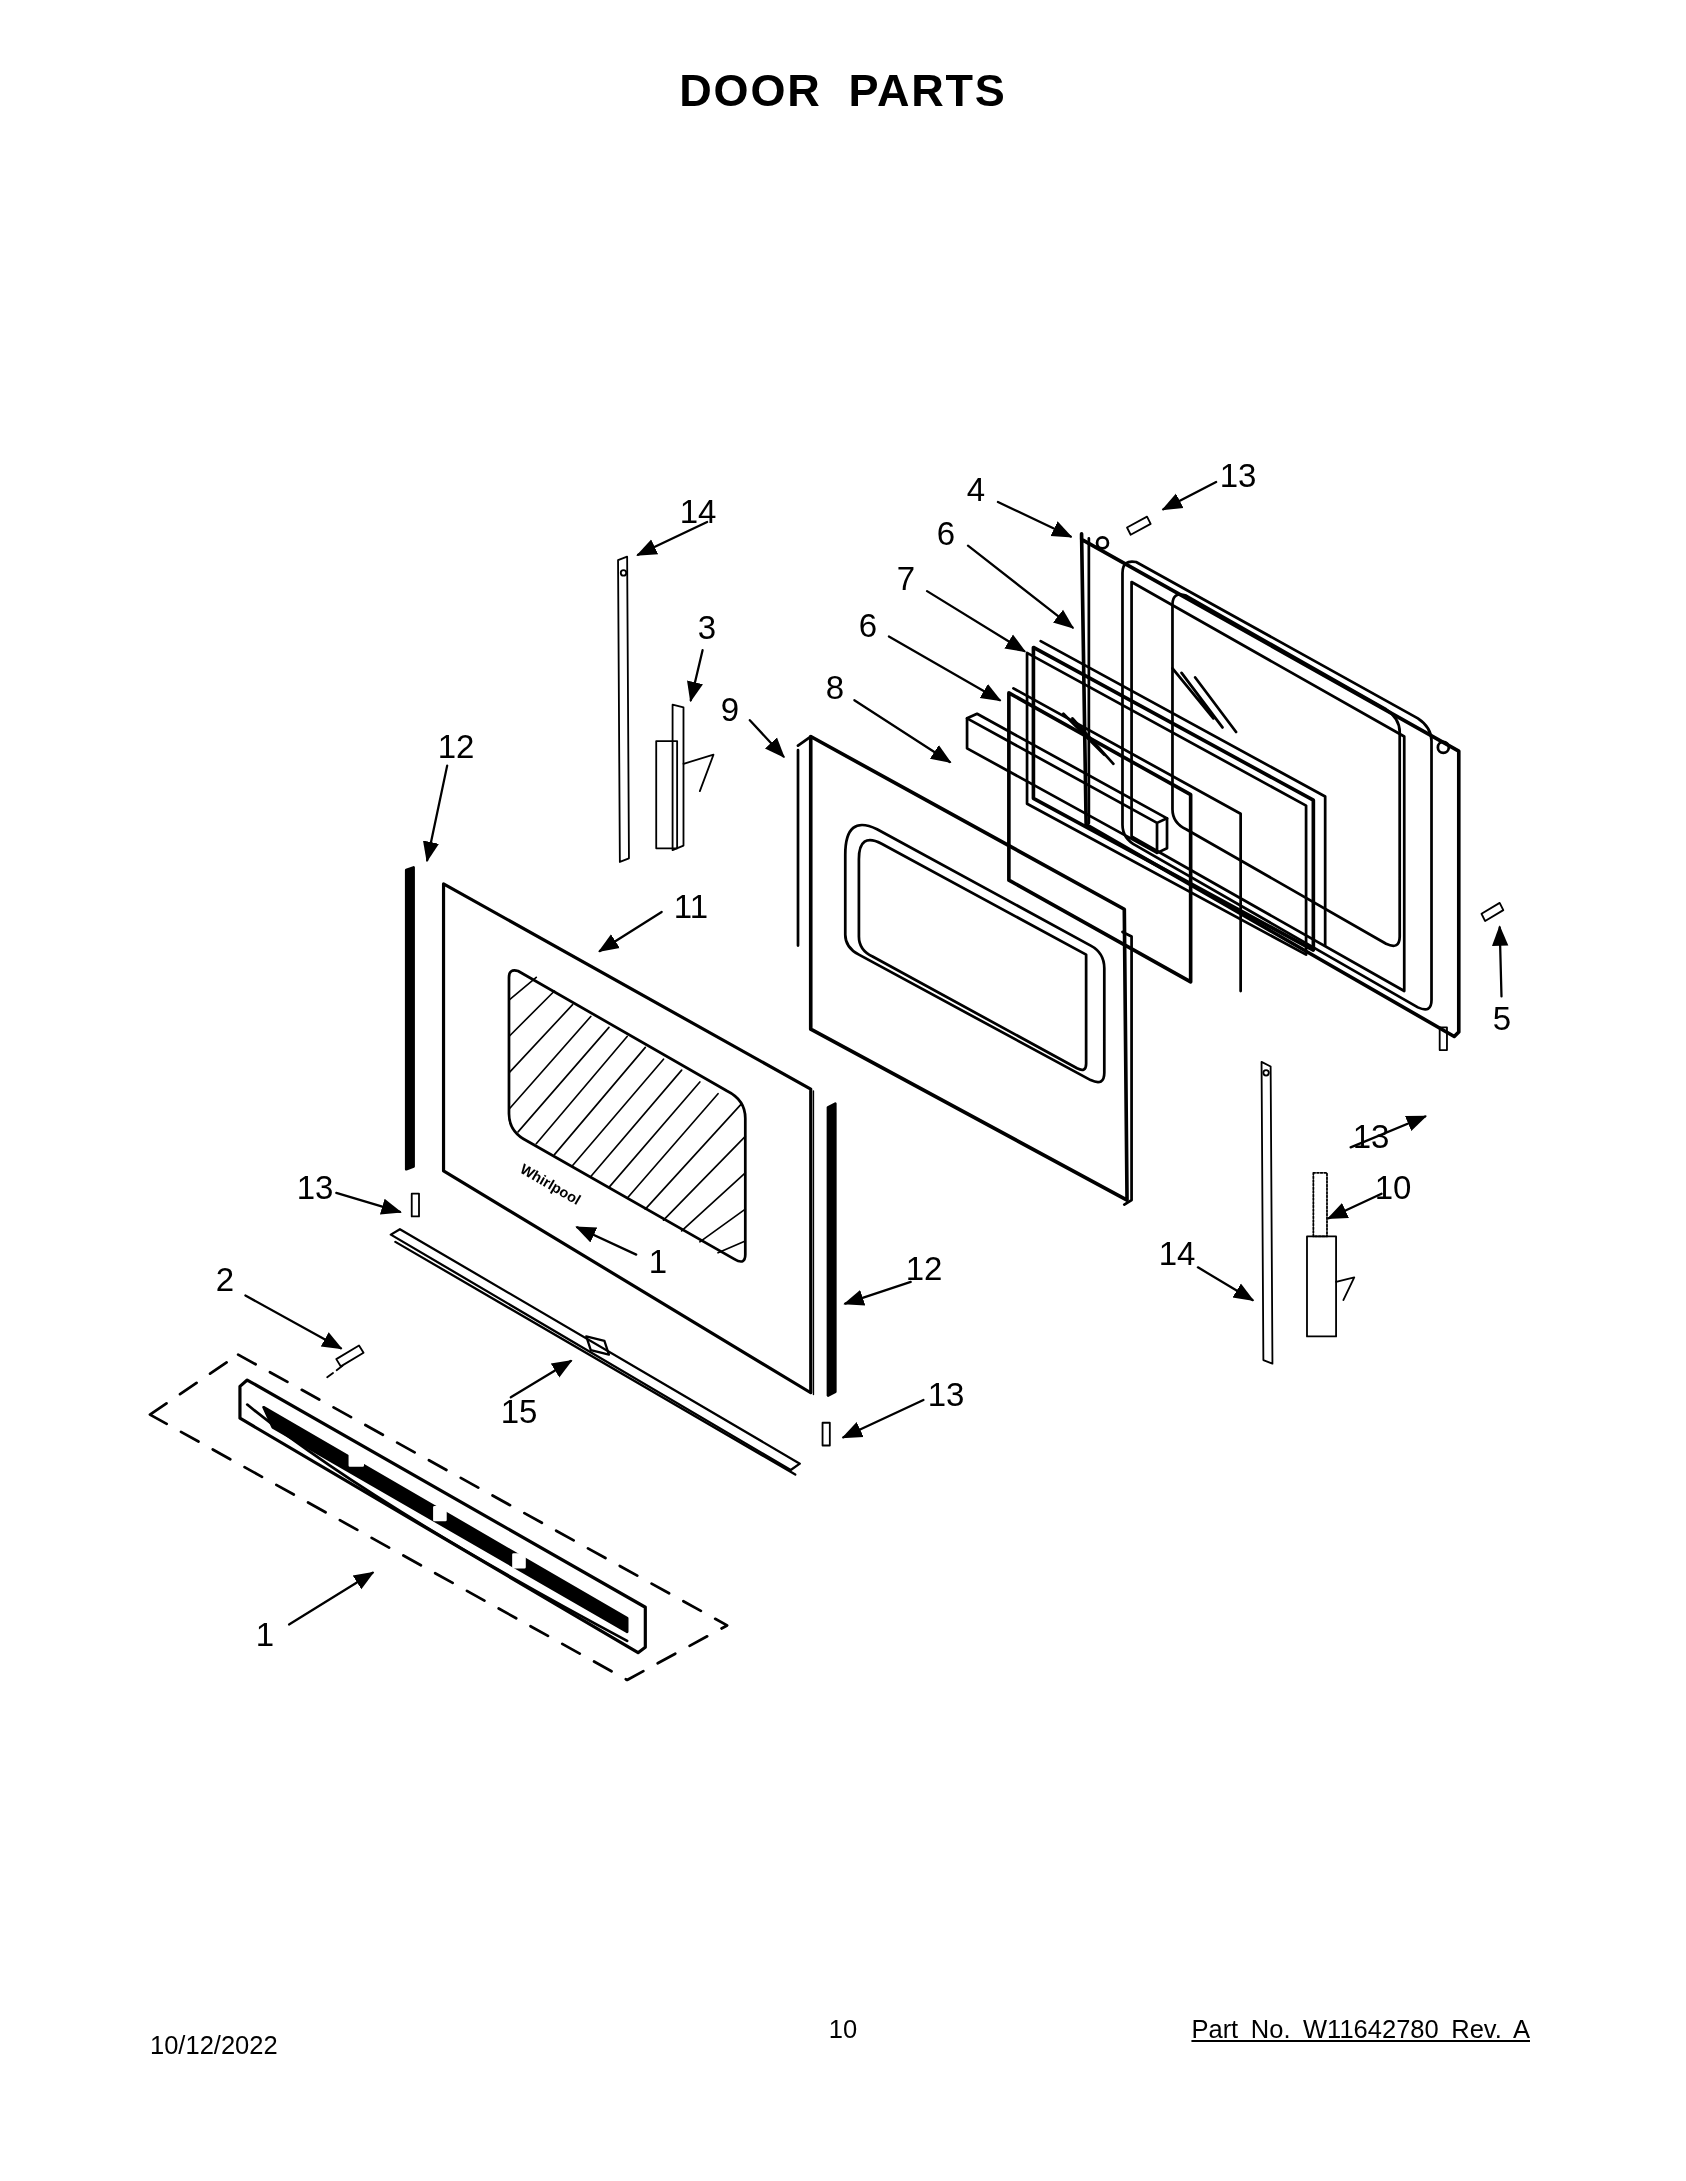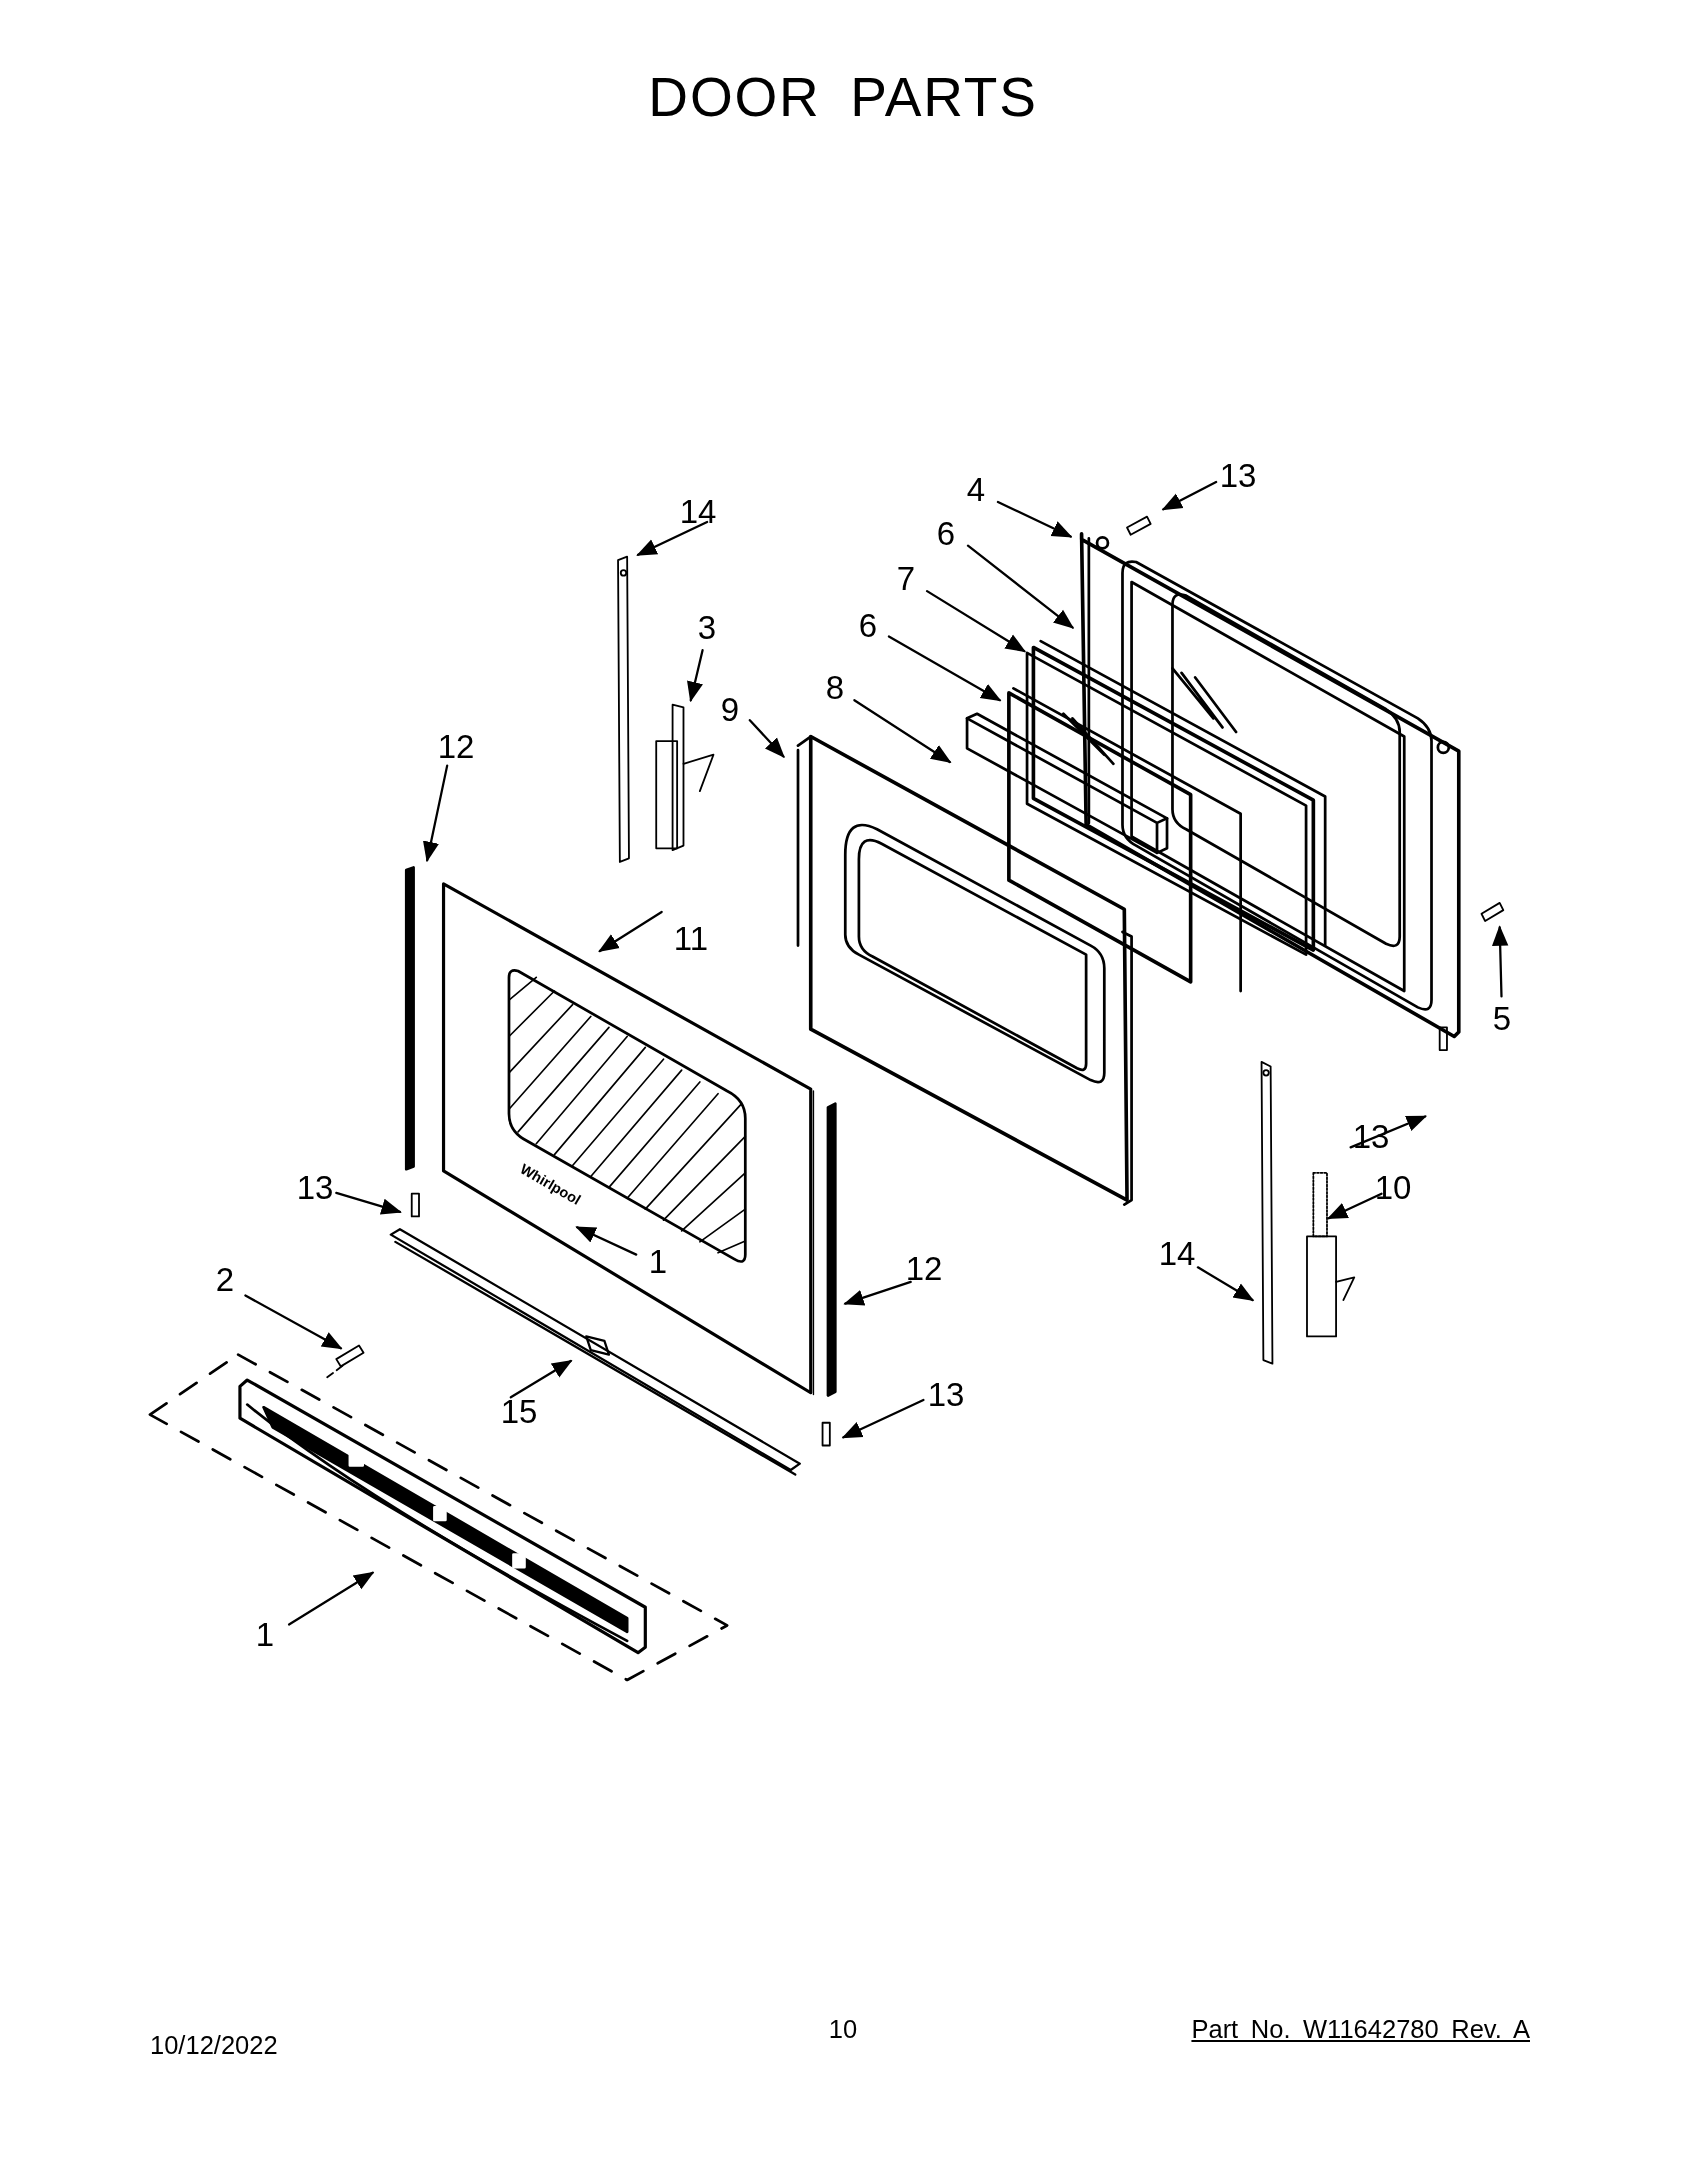--- a/index.html
+++ b/index.html
@@ -1,19 +1,19 @@
 <!DOCTYPE html>
 <html style="font-size:14.5px"><head>
 <meta charset="utf-8">
 <style>
   html, body { margin: 0; padding: 0; background: #ffffff; }
   body { width: 1686px; height: 2182px; position: relative; overflow: hidden;
          font-family: "Liberation Sans", sans-serif; color: #000; }
   .title { position: absolute; left: 0; width: 1686px; top: 65px; text-align: center;
-           font-weight: normal; font-size: 55px; letter-spacing: 1.8px; word-spacing: 12.7px; }
+           font-weight: bold; font-size: 45px; letter-spacing: 1.8px; word-spacing: 12.7px; }
   .diagram { position: absolute; left: 0; top: 0; width: 1686px; height: 2182px; }
   .callout { position: absolute; font-size: 33px; line-height: 33px; transform: translate(-50%, -50%); white-space: nowrap; }
   .footer { position: absolute; top: 2015px; font-size: 25.5px; }
   .footer.left { left: 150px; margin-top: 16px; }
   .footer.center { left: 0; width: 1686px; text-align: center; }
   .footer.right { right: 156px; word-spacing: 5.5px; text-decoration: underline; }
 </style>
 </head>
 <body>
 
@@ -164,21 +164,21 @@
   <div class="callout" style="left:225px;top:1279px">2</div>
   <div class="callout" style="left:707px;top:627px">3</div>
   <div class="callout" style="left:976px;top:489px">4</div>
   <div class="callout" style="left:1502px;top:1018px">5</div>
   <div class="callout" style="left:946px;top:533px">6</div>
   <div class="callout" style="left:868px;top:625px">6</div>
   <div class="callout" style="left:906px;top:578px">7</div>
   <div class="callout" style="left:835px;top:687px">8</div>
   <div class="callout" style="left:730px;top:709px">9</div>
   <div class="callout" style="left:1393px;top:1187px">10</div>
-  <div class="callout" style="left:691px;top:938px">11</div>
+  <div class="callout" style="left:691px;top:906px">11</div>
   <div class="callout" style="left:456px;top:746px">12</div>
   <div class="callout" style="left:924px;top:1268px">12</div>
   <div class="callout" style="left:315px;top:1187px">13</div>
   <div class="callout" style="left:1371px;top:1136px">13</div>
   <div class="callout" style="left:946px;top:1394px">13</div>
   <div class="callout" style="left:698px;top:511px">14</div>
   <div class="callout" style="left:1177px;top:1253px">14</div>
   <div class="callout" style="left:519px;top:1411px">15</div>
   <div class="callout" style="left:658px;top:1261px">1</div>
   <div class="callout" style="left:1238px;top:475px">13</div>

